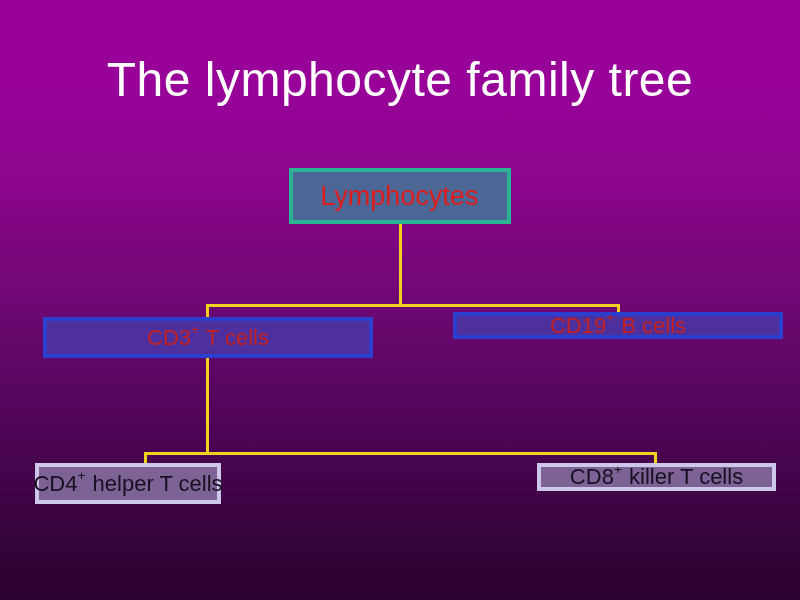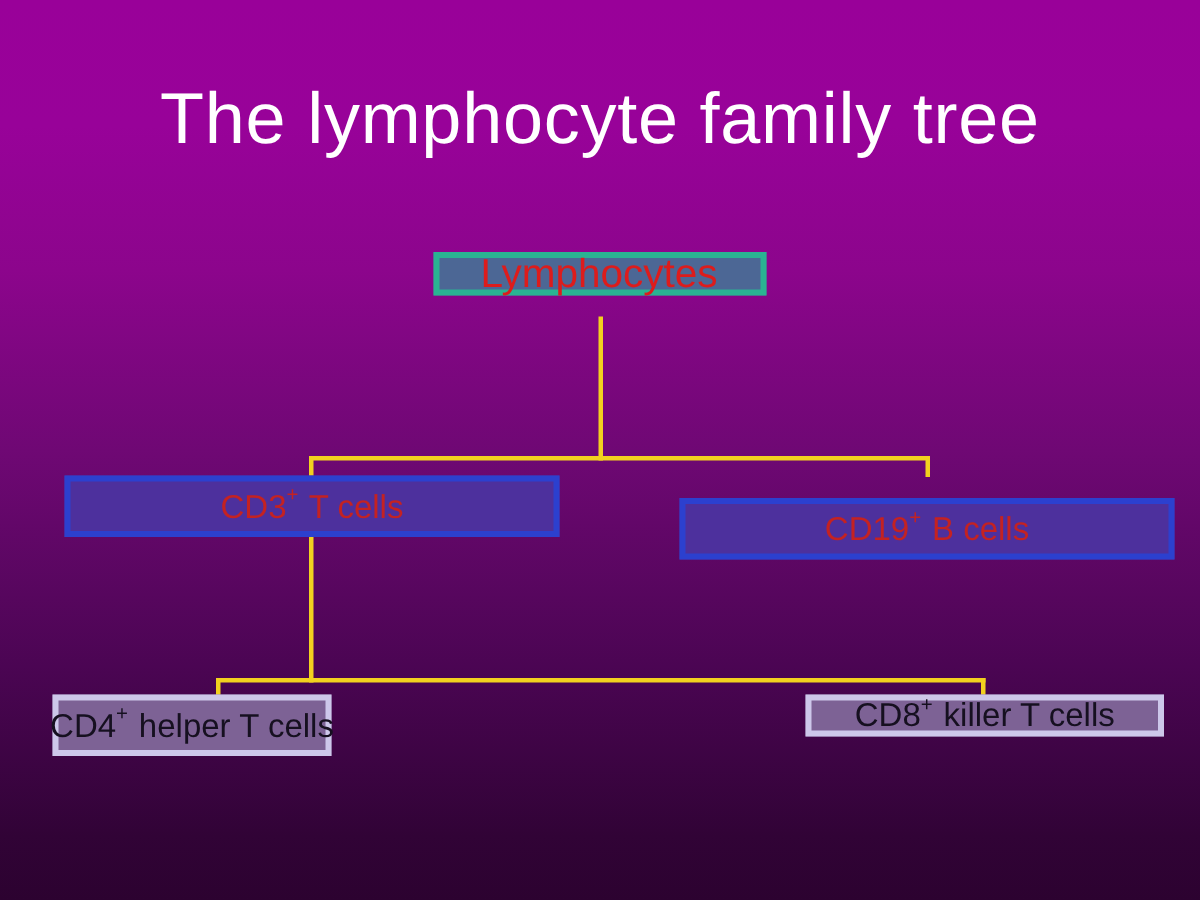--- a/index.html
+++ b/index.html
@@ -36,23 +36,23 @@
   
   #v1  { left: 399px; top: 211px; width: 3px;  height: 96px; }
   #h1  { left: 206px; top: 304px; width: 414px; height: 3px; }
   #s1l { left: 206px; top: 304px; width: 3px;  height: 14px; }
   #s1r { left: 617px; top: 304px; width: 3px;  height: 14px; }
   #v2  { left: 206px; top: 357px; width: 3px;  height: 98px; }
   #h2  { left: 144px; top: 452px; width: 513px; height: 3px; }
   #s2l { left: 144px; top: 452px; width: 3px;  height: 13px; }
   #s2r { left: 654px; top: 452px; width: 3px;  height: 13px; }
   
-  #node-root { left: 289px; top: 168px; width: 222px; height: 29px; }
+  #node-root { left: 289px; top: 168px; width: 222px; height: 56px; }
   #node-cd3  { left: 43px;  top: 317px; width: 330px; height: 41px; }
-  #node-cd19 { left: 453px; top: 332px; width: 330px; height: 41px; }
+  #node-cd19 { left: 453px; top: 312px; width: 330px; height: 27px; }
   #node-cd4  { left: 35px;  top: 463px; width: 186px; height: 41px; }
   #node-cd8  { left: 537px; top: 463px; width: 239px; height: 28px; }
 </style>
 </head>
 <body>
 
 <div class="slide">
 
   <h1 class="title">The lymphocyte family tree</h1>
 

